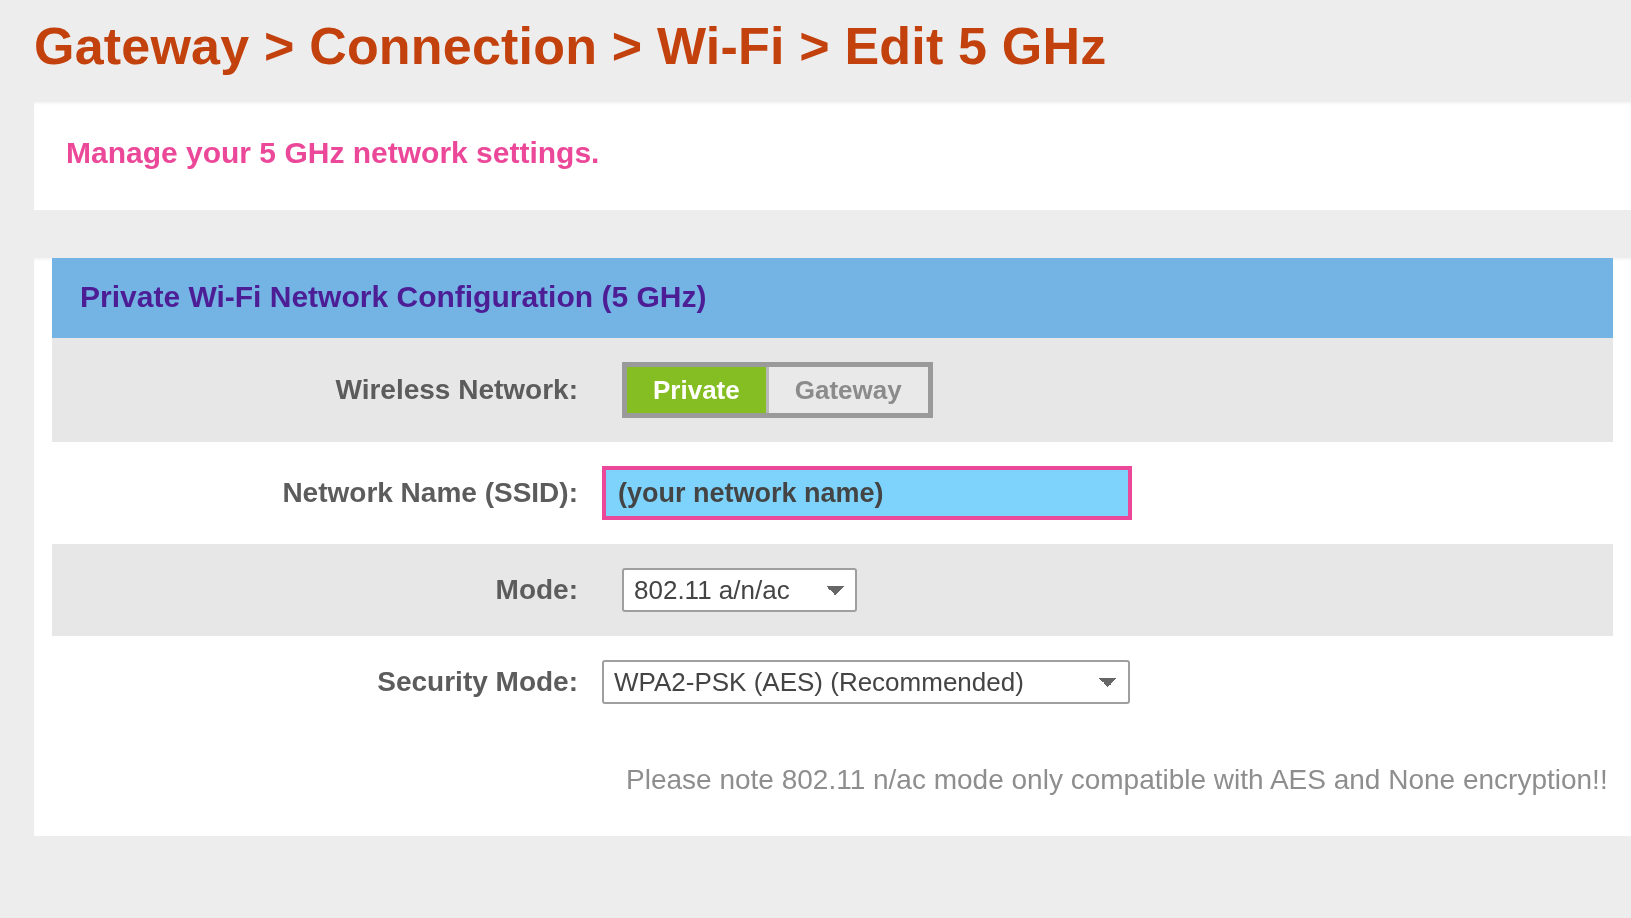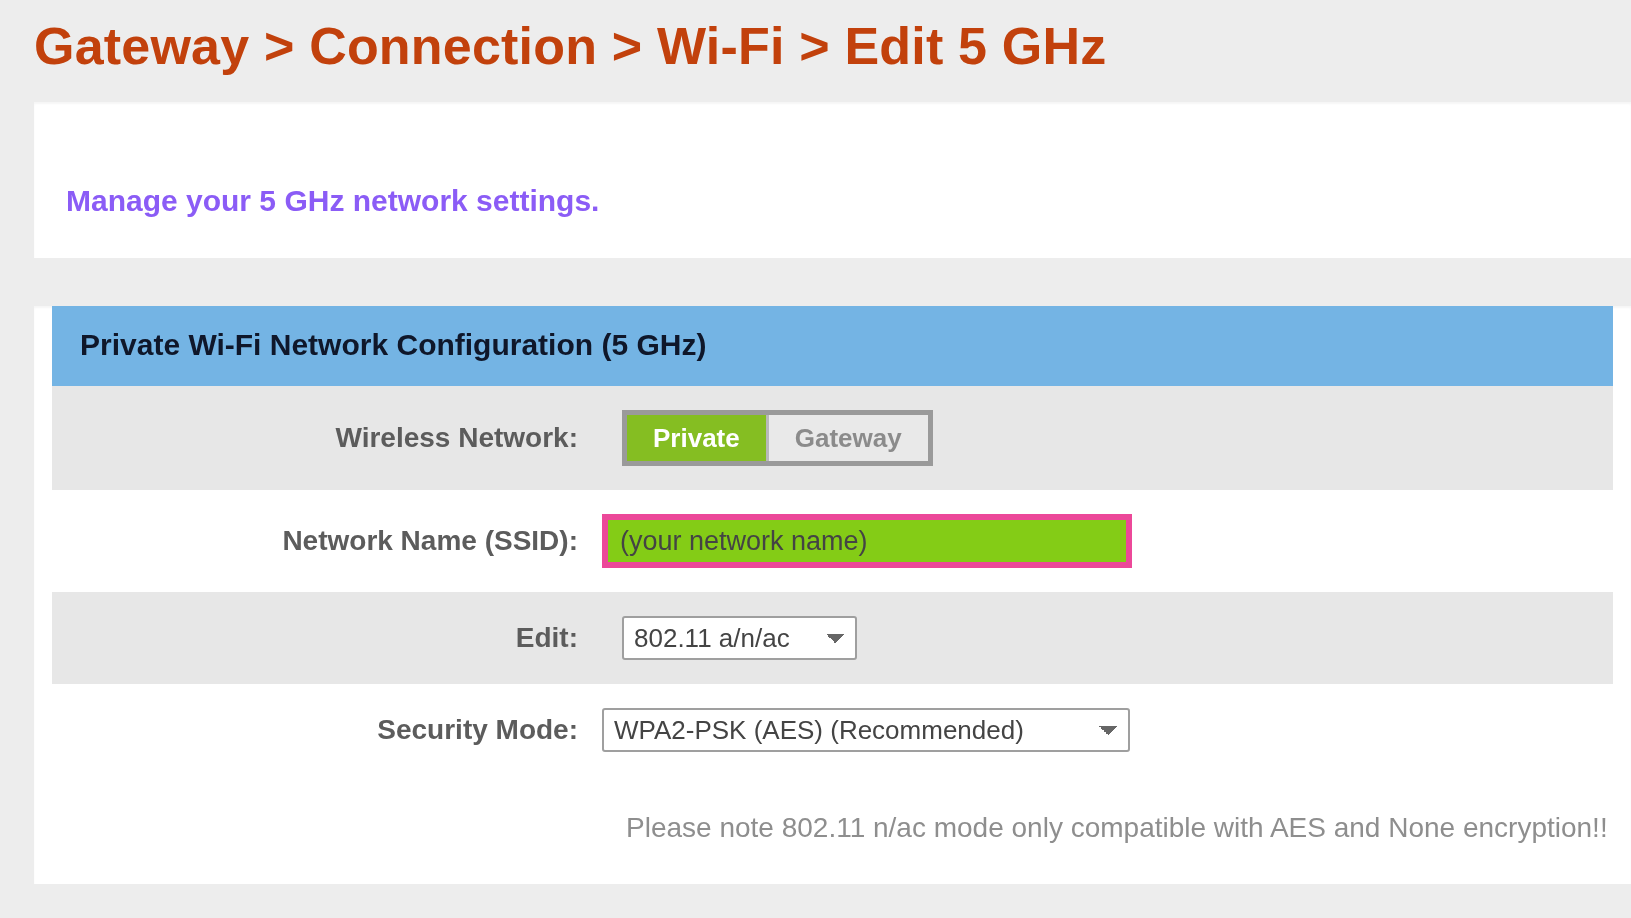--- a/index.html
+++ b/index.html
@@ -24,29 +24,28 @@
     box-shadow: inset 0 2px 2px rgba(0,0,0,0.04);
   }
   .intro-card {
     padding:34px 32px 40px 32px;
     margin-top:6px;
     margin-bottom:48px;
   }
   .intro-text {
     font-size:30px;
     font-weight:700;
-    color:#8b5cf6;
-    margin-top:48px;
+    color:#ec4899;
   }
   .config-card {
     padding:0;
   }
   .section-header {
     background:#74b4e4;
-    color:#0f172a;
+    color:#4c1d95;
     font-size:30px;
     font-weight:700;
     padding:22px 28px 24px 28px;
     margin:18px 18px 0 18px;
   }
   .form-rows { padding:0 18px 40px 18px; }
   .row {
     display:flex;
     align-items:center;
     padding:24px 0 24px 0;
@@ -88,24 +87,25 @@
     background:#e9e9e9;
     color:#8b8b8b;
     border-left:3px solid #b8b8b8;
   }
   
   .ssid-input {
     width:530px;
     height:54px;
     font-size:27px;
     padding:6px 12px;
-    border:6px solid #ec4899;
-    background:#84cc16;
+    border:4px solid #ec4899;
+    background:#7dd3fc;
     color:#444;
     font-family:inherit;
+    font-weight:bold;
   }
   
   .select {
     height:44px;
     font-size:26px;
     padding:3px 25px 3px 10px;
     border:2px solid #9f9f9f;
     border-radius:3px;
     background:#fff;
     color:#444;
@@ -153,21 +153,21 @@
     </div>
 
     <div class="row">
       <div class="label-col">Network Name (SSID):</div>
       <div class="control-col">
         <input type="text" class="ssid-input" value="(your network name)" style="">
       </div>
     </div>
 
     <div class="row shaded">
-      <div class="label-col">Edit:</div>
+      <div class="label-col">Mode:</div>
       <div class="control-col">
         <select class="select mode">
           <option>802.11 a/n/ac</option>
         </select>
       </div>
     </div>
 
     <div class="row">
       <div class="label-col">Security Mode:</div>
       <div class="control-col">

